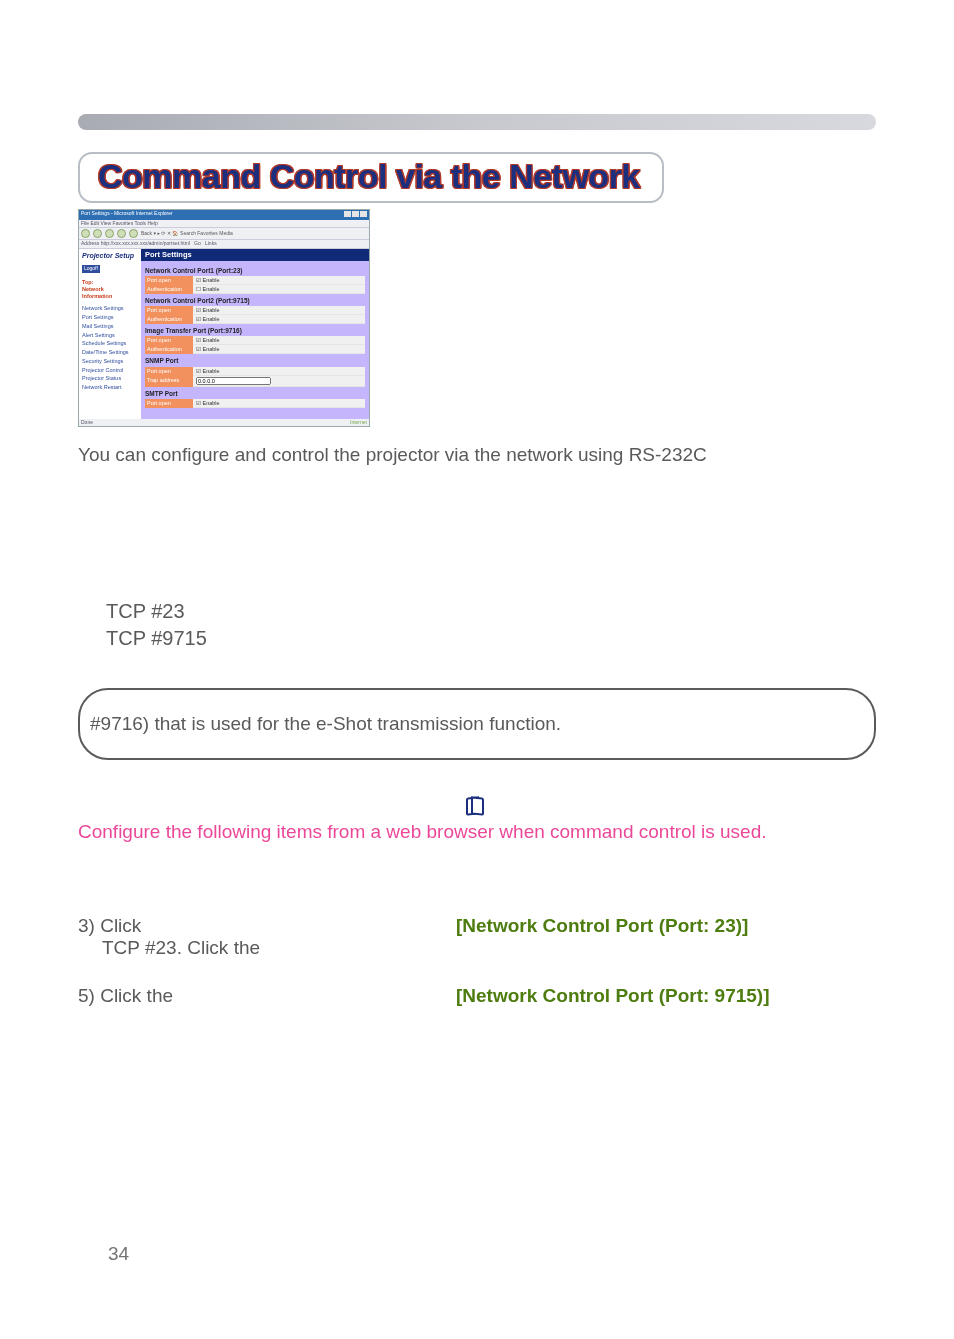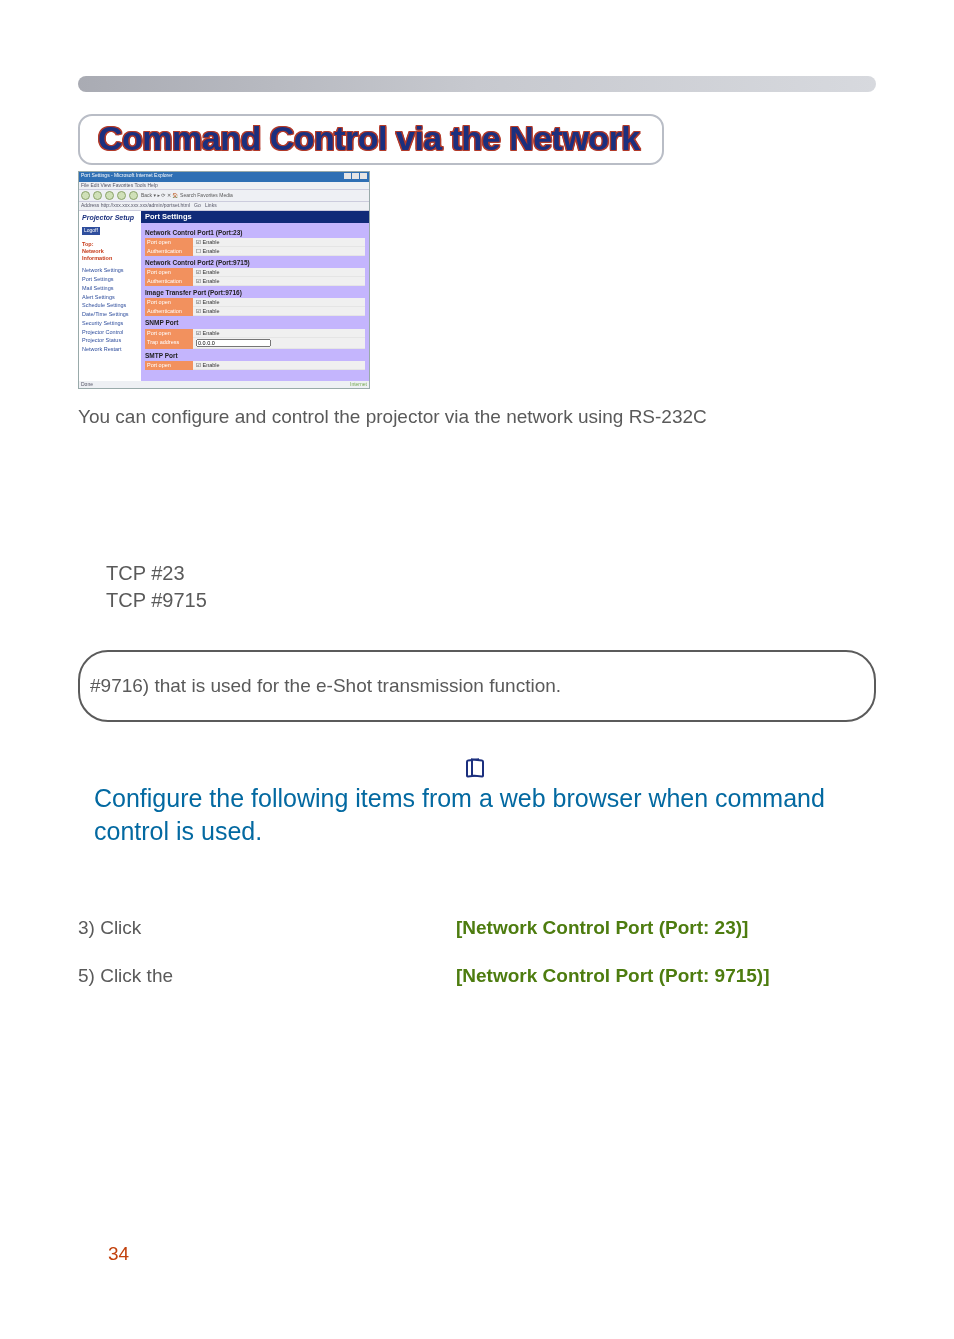--- a/index.html
+++ b/index.html
@@ -1,17 +1,17 @@
 <!DOCTYPE html>
 <html><head>
 <meta charset="utf-8">
 <style>
   * { box-sizing: border-box; margin: 0; padding: 0; }
   html, body { width: 954px; height: 1339px; background: #fff; font-family: Arial, Helvetica, sans-serif; color: #595959; }
-  .page { position: relative; width: 954px; height: 1339px; padding: 76px 78px 0 78px; }
+  .page { position: relative; width: 954px; height: 1339px; padding: 114px 78px 0 78px; }
   .top-rule {
     height: 16px;
     background: linear-gradient(to right, #a9abb3 0%, #c7c9cf 50%, #d7d9de 100%);
     border-radius: 8px;
     margin-bottom: 22px;
   }
   .heading-bubble {
     display: inline-block;
     border: 2px solid #b9bdc6;
     border-radius: 14px;
@@ -93,36 +93,36 @@
   }
   .book-icon::before, .book-icon::after{
     content:"";
     position:absolute; top:0; width:9px; height:14px;
     border:2px solid #1b2f7e; background:#fff;
   }
   .book-icon::before{ left:0; border-radius:2px 0 0 2px; transform:skewY(-6deg);}
   .book-icon::after{ right:0; border-radius:0 2px 2px 0; transform:skewY(6deg);}
   .icon-holder { text-align:left; margin: 34px 0 8px 0; padding-left:388px;}
 
-  .config-line { font-size:25px; color:#0369a1; line-height:1.3;margin-left:16px; }
+  .config-line { font-size:19px; color:#ec4899; line-height:1.3; }
 
   .steps { margin-top: 70px; font-size:19px; color:#5a5a5a; }
   .steps .row { display:flex; align-items:flex-end; margin-bottom:0; }
   .steps .leftcol { width:378px; }
   .steps .rightcol { flex:1; font-weight:bold; color:#4d7c0f; }
   .steps .num { display:inline; }
   .steps .indent { padding-left:24px; display:block; }
   .steps .gap { height:26px; }
 
   .page-number {
     position:absolute;
     left:108px;
     bottom:74px;
     font-size:19px;
-    color:#c2410c;
+    color:#737373;
   }
 </style>
 </head>
 <body>
 
 <div class="page">
 
   <div class="top-rule"></div>
 
   <div class="heading-bubble">
@@ -242,20 +242,26 @@
 
   <div class="config-line">Configure the following items from a web browser when command control is used.</div>
 
   <div class="steps">
     <div class="row">
       <div class="leftcol">
         <span class="num">3) Click</span>
       </div>
       <div class="rightcol">[Network Control Port (Port: 23)]</div>
     </div>
+    <div class="row">
+      <div class="leftcol">
+        <span class="indent">TCP #23. Click the</span>
+      </div>
+      <div class="rightcol"></div>
+    </div>
     <div class="gap"></div>
     <div class="row">
       <div class="leftcol">
         <span class="num">5) Click the</span>
       </div>
       <div class="rightcol">[Network Control Port (Port: 9715)]</div>
     </div>
     <div class="gap"></div>
   </div>
 

